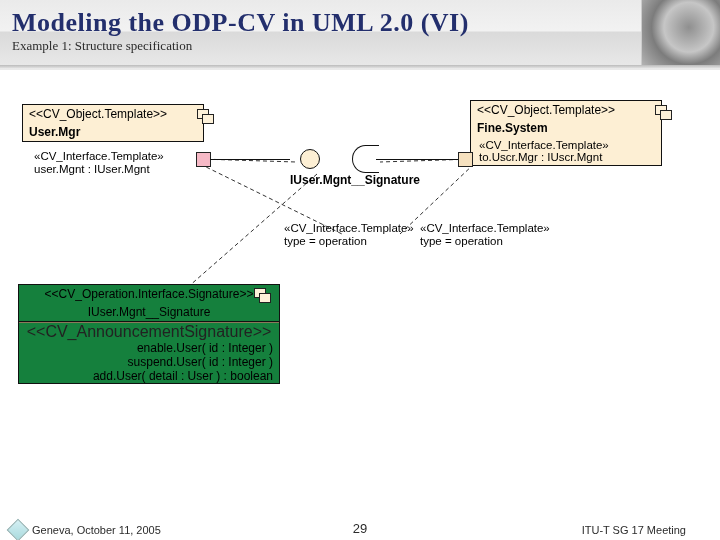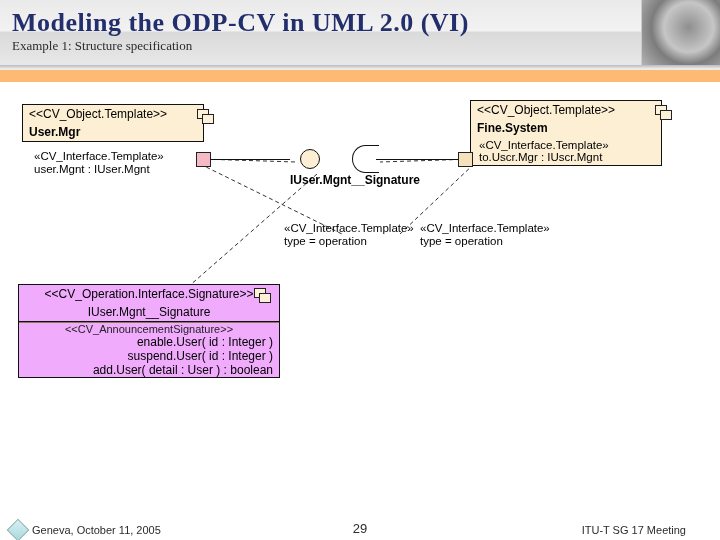--- a/index.html
+++ b/index.html
@@ -1,17 +1,17 @@
 <!DOCTYPE html>
 <html><head>
 <meta charset="utf-8">
 <style>
   html, body { margin:0; padding:0; width:720px; height:540px; font-family: Verdana, Arial, sans-serif; background:#fff; }
   .slide { position:relative; width:720px; height:540px; overflow:hidden; }
-  .header { position:relative; height:82px; background:#fdba74; }
+  .header { position:relative; height:64px; background:#d946ef; }
   .header .hbg { position:absolute; top:0; left:0; right:0; height:70px;
     background: linear-gradient(180deg, #eaeaea 0%, #f2f2f2 44%, #dadada 46%, #eaeaea 100%);
   }
   .header .title { position:absolute; left:12px; top:2px; right:80px; height:42px;
     display:flex; align-items:center; font-family: Georgia, "Times New Roman", serif;
     font-weight:bold; color:#232f6d; font-size:26px; letter-spacing:0.5px; }
   .header .subtitle { position:absolute; left:12px; top:38px; right:80px;
     font-family: Georgia, "Times New Roman", serif; font-weight:normal; color:#2b2b2b; font-size:13px; }
   .header .corner { position:absolute; right:0; top:0; width:78px; height:68px;
     background: radial-gradient(circle at 60% 40%, #8f8f8f 0%, #c6c6c6 40%, #7c7c7c 60%, #b8b8b8 100%);
@@ -26,25 +26,25 @@
   .tiny-rects span { position:absolute; width:10px; height:8px; border:1px solid #222; background:#fdf1d9; font-size:0;}
   .tiny-rects .a { left:0; top:0; }
   .tiny-rects .b { left:5px; top:5px; }
   .port { position:absolute; width:13px; height:13px; border:1px solid #222; background:#f6e1bf; }
   .port-pink { background:#f6b9c6; }
   .lolli-stick { position:absolute; height:1px; background:#111; }
   .lolli-ring { position:absolute; border:1px solid #111; border-radius:50%; background:#fdefd4; }
   .sig-label { position:absolute; font-family:Arial; font-size:12px; font-weight:bold; }
   .note { position:absolute; font-family:Arial; font-size:11.5px; line-height:1.15;}
   .note .st { display:block; }
-  .sig-box { position:absolute; background:#f0abfc; border:1px solid #111; font-family:Arial;}
+  .sig-box { position:absolute; background:#15803d; border:1px solid #111; font-family:Arial;}
   .sig-box .title-row { text-align:center; font-size:12px; padding:2px 6px;}
   .sig-box .sep { border-top:1px solid #111; }
   .sig-box .line { font-size:12px; padding:0 6px;text-align:right; }
-  .sig-box .ann { font-size:11px; text-align:center; border-top:1px solid #8a7a5a; color:#222; }
+  .sig-box .ann { font-size:16px; text-align:center; border-top:1px solid #8a7a5a; color:#222; }
   svg.lines { position:absolute; left:0; top:0; width:720px; height:440px; pointer-events:none; }
   .footer { position:absolute; left:0; right:0; bottom:0; height:22px; font-family: Verdana, Arial, sans-serif;
     font-size:11px; color:#2b2b2b; }
   .footer .left { position:absolute; left:32px; bottom:4px; }
   .footer .left .rombo { position:absolute; left:-22px; bottom:-2px; width:14px; height:14px; transform:rotate(45deg);
     border:1px solid #8aa; background:linear-gradient(135deg,#d5f0f4 0%, #a9dadd 100%); }
   .footer .center { position:absolute; left:0; right:0; bottom:4px; text-align:center; font-size:13px;}
   .footer .right { position:absolute; right:34px; bottom:4px; }
 </style>
 </head>

